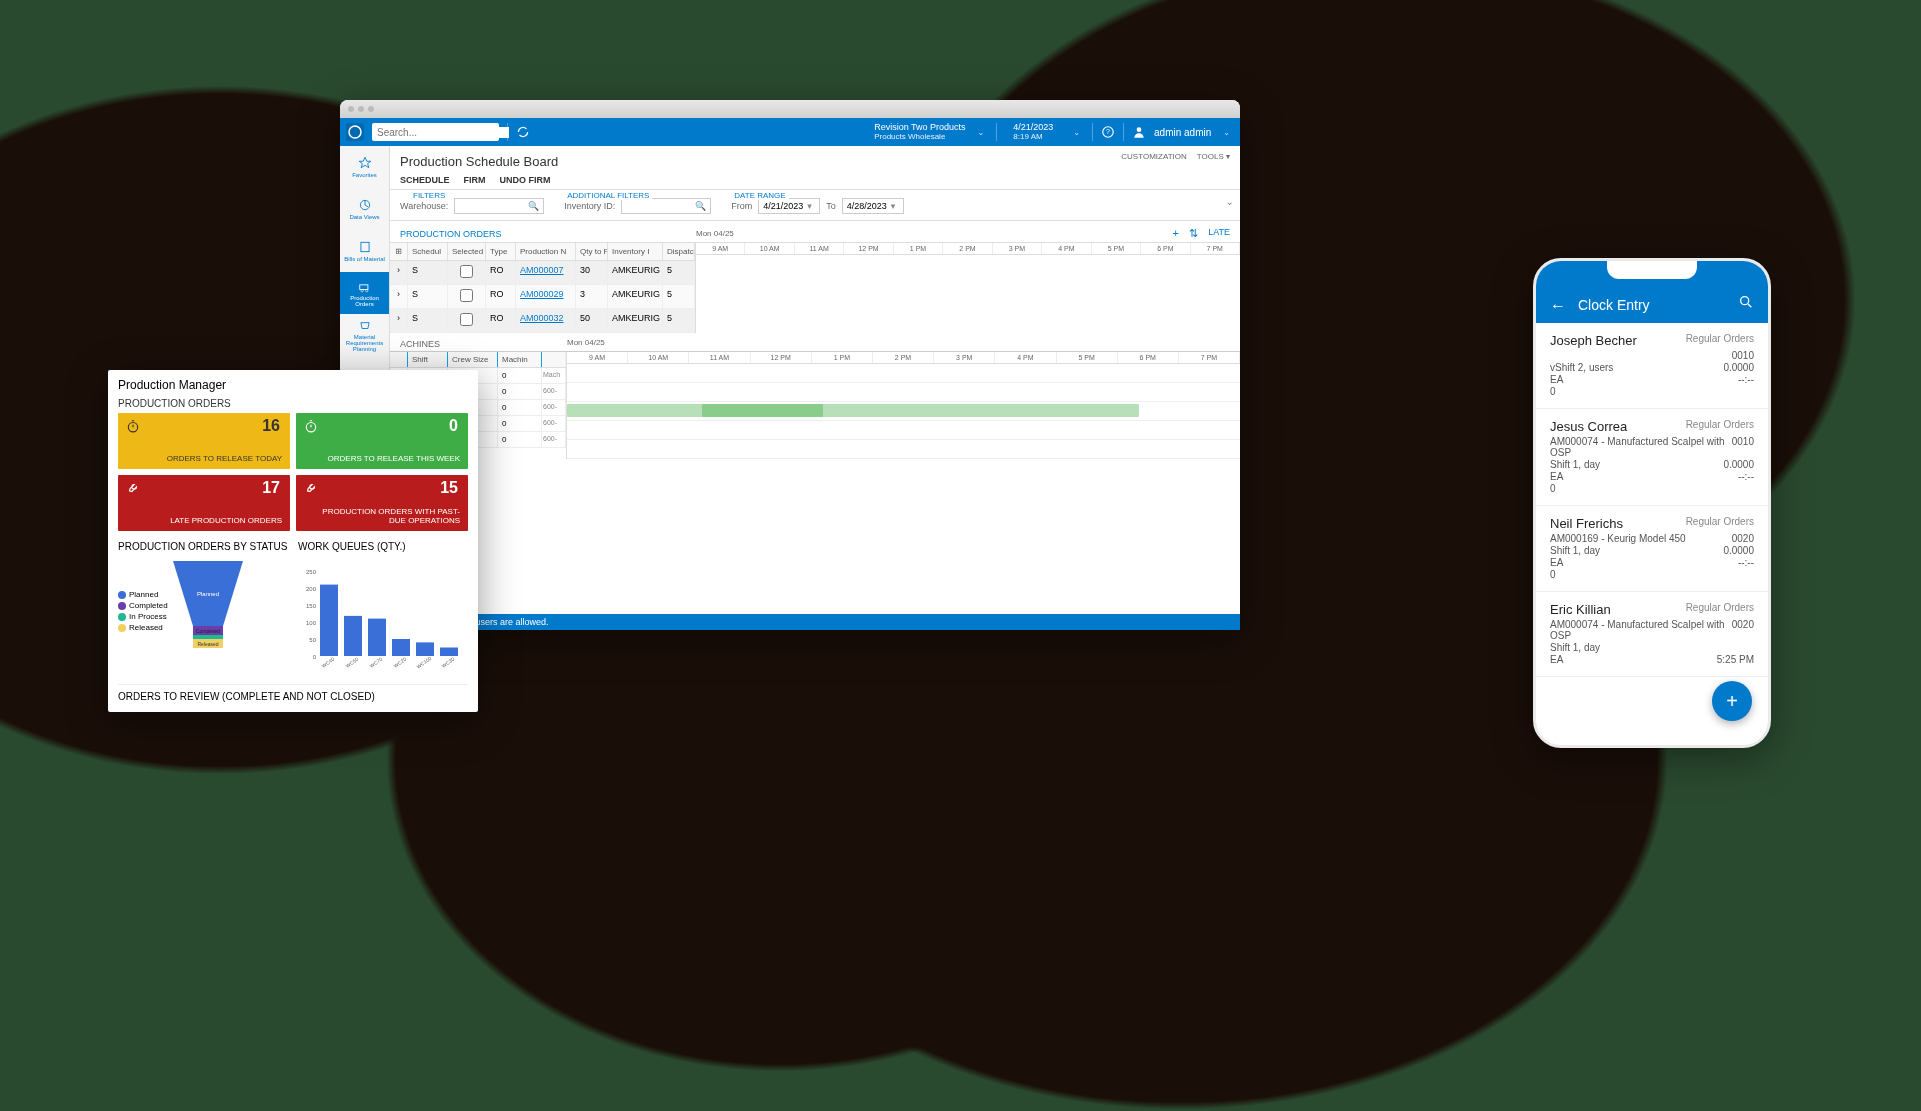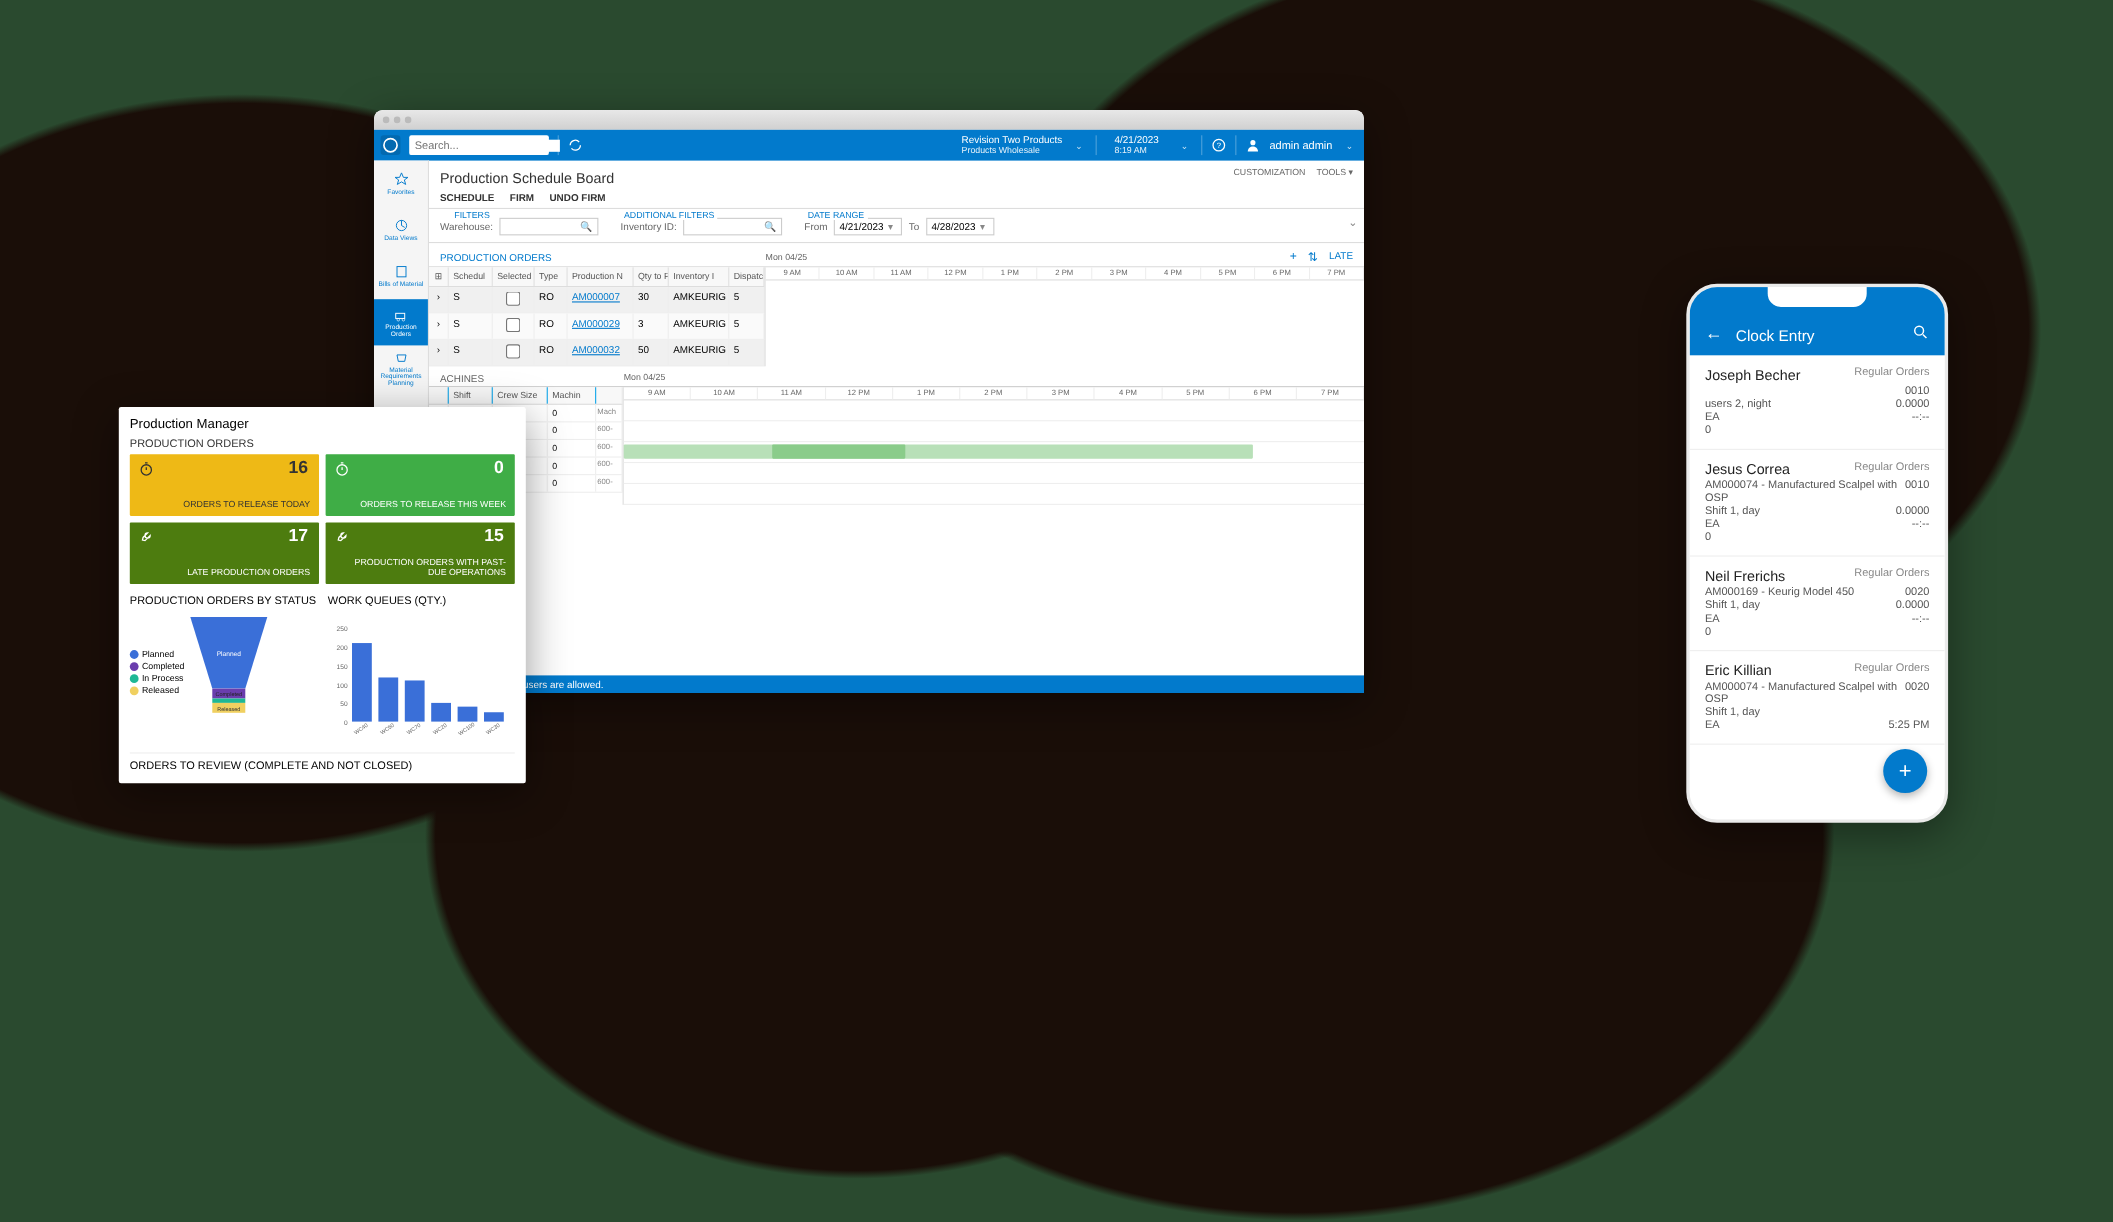--- a/index.html
+++ b/index.html
@@ -100,21 +100,21 @@
 .status-bar { background: #027acc; color: #fff; font-size: 9px; padding: 3px 10px; margin-top: auto; }
 
 
 .pm-widget { position: absolute; left: 108px; top: 370px; width: 370px; background: #fff; border-radius: 2px; box-shadow: 0 10px 40px rgba(0,0,0,0.4); padding: 8px 10px 10px; }
 .pm-title { font-size: 12px; margin-bottom: 6px; }
 .pm-section { font-size: 10px; color: #333; margin-bottom: 4px; }
 .tiles { display: grid; grid-template-columns: 1fr 1fr; gap: 6px; margin-bottom: 10px; }
 .tile { height: 56px; border-radius: 1px; color: #fff; padding: 6px 8px; position: relative; }
 .tile-yellow { background: #eeb916; color: #333; }
 .tile-green { background: #3fad46; }
-.tile-red { background: #4d7c0f; }
+.tile-red { background: #b91c1c; }
 .tile-icon { position: absolute; top: 6px; left: 8px; }
 .tile-num { position: absolute; top: 4px; right: 10px; font-size: 16px; font-weight: bold; }
 .tile-label { position: absolute; bottom: 6px; right: 8px; font-size: 8px; text-align: right; max-width: 140px; }
 
 .pm-charts { display: flex; gap: 10px; }
 .pm-chart { flex: 1; }
 .pm-chart-title { font-size: 10px; margin-bottom: 4px; }
 .funnel-area { display: flex; gap: 0; align-items: center; }
 .legend { font-size: 8px; }
 .legend-item { display: flex; align-items: center; gap: 3px; margin: 2px 0; }
@@ -554,21 +554,21 @@
       <div class="entry">
         <div class="entry-head">
           <span class="entry-name">Joseph Becher</span>
           <span class="entry-tag">Regular Orders</span>
         </div>
         <div class="entry-line">
           <span></span>
           <span>0010</span>
         </div>
         <div class="entry-line">
-          <span>users 2, night</span>
+          <span>vShift 2, users</span>
           <span>0.0000</span>
         </div>
         <div class="entry-line">
           <span>EA</span>
           <span>--:--</span>
         </div>
         <div class="entry-line">
           <span>0</span>
           <span></span>
         </div>

